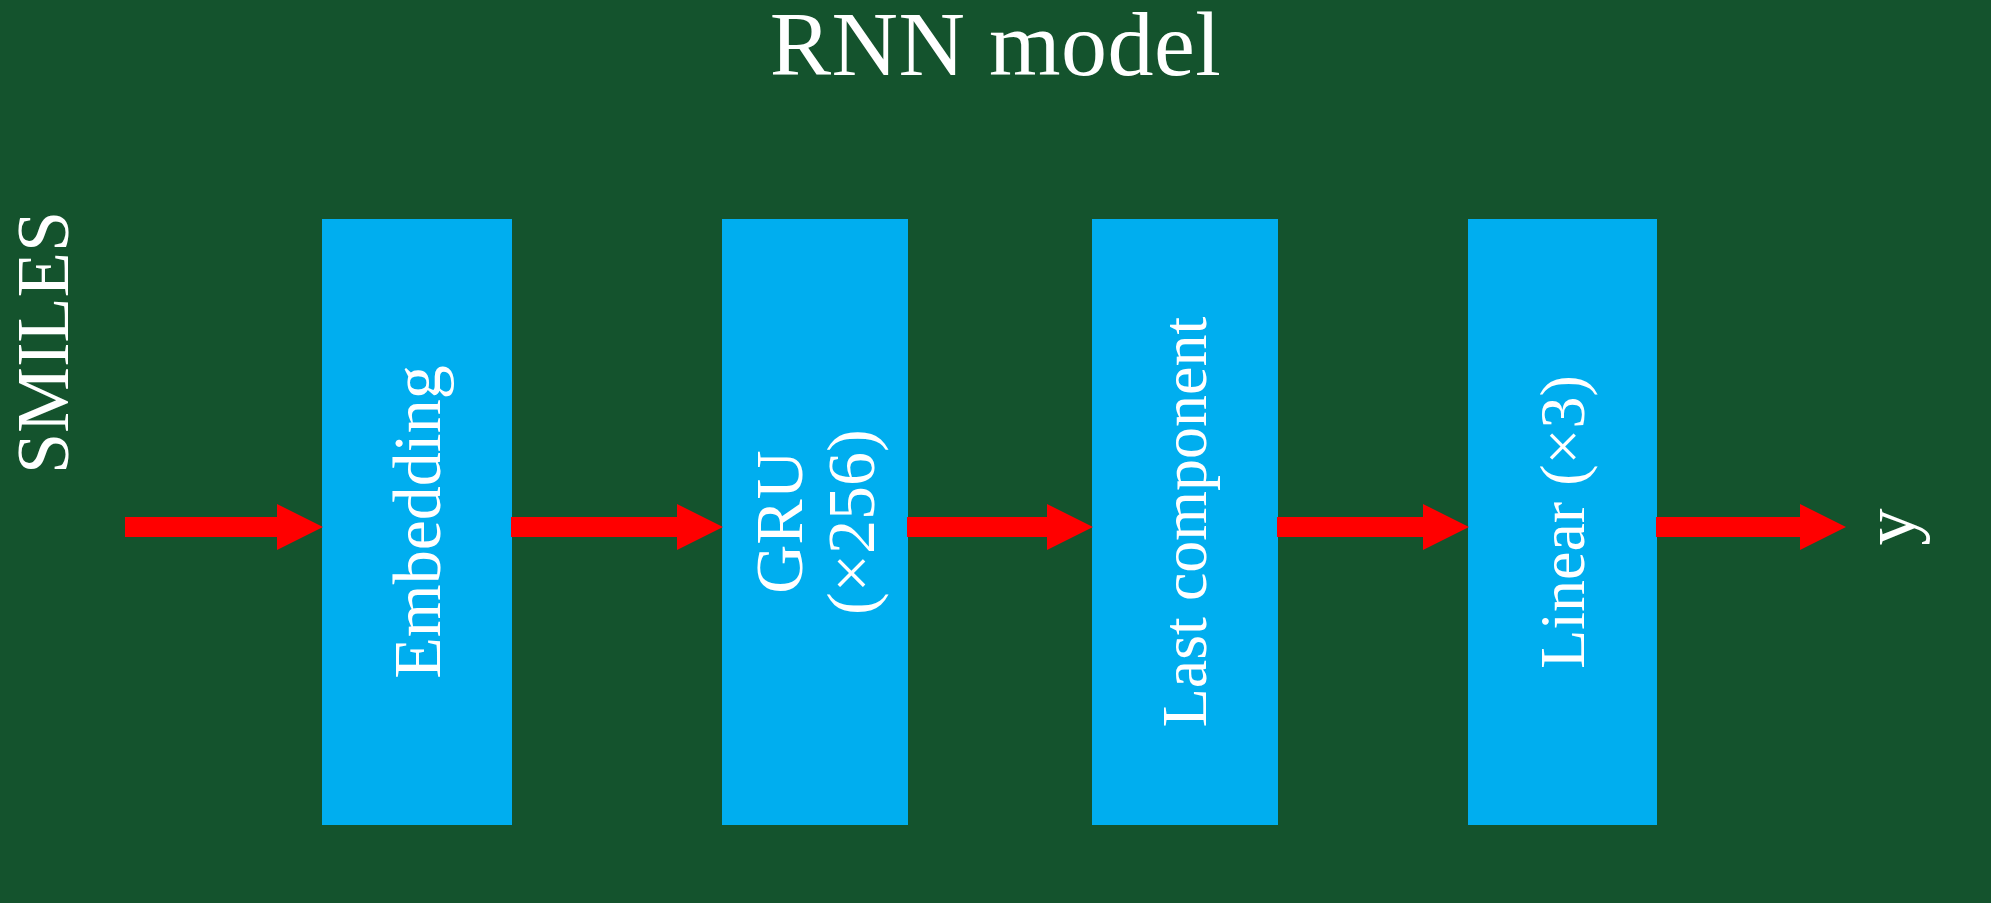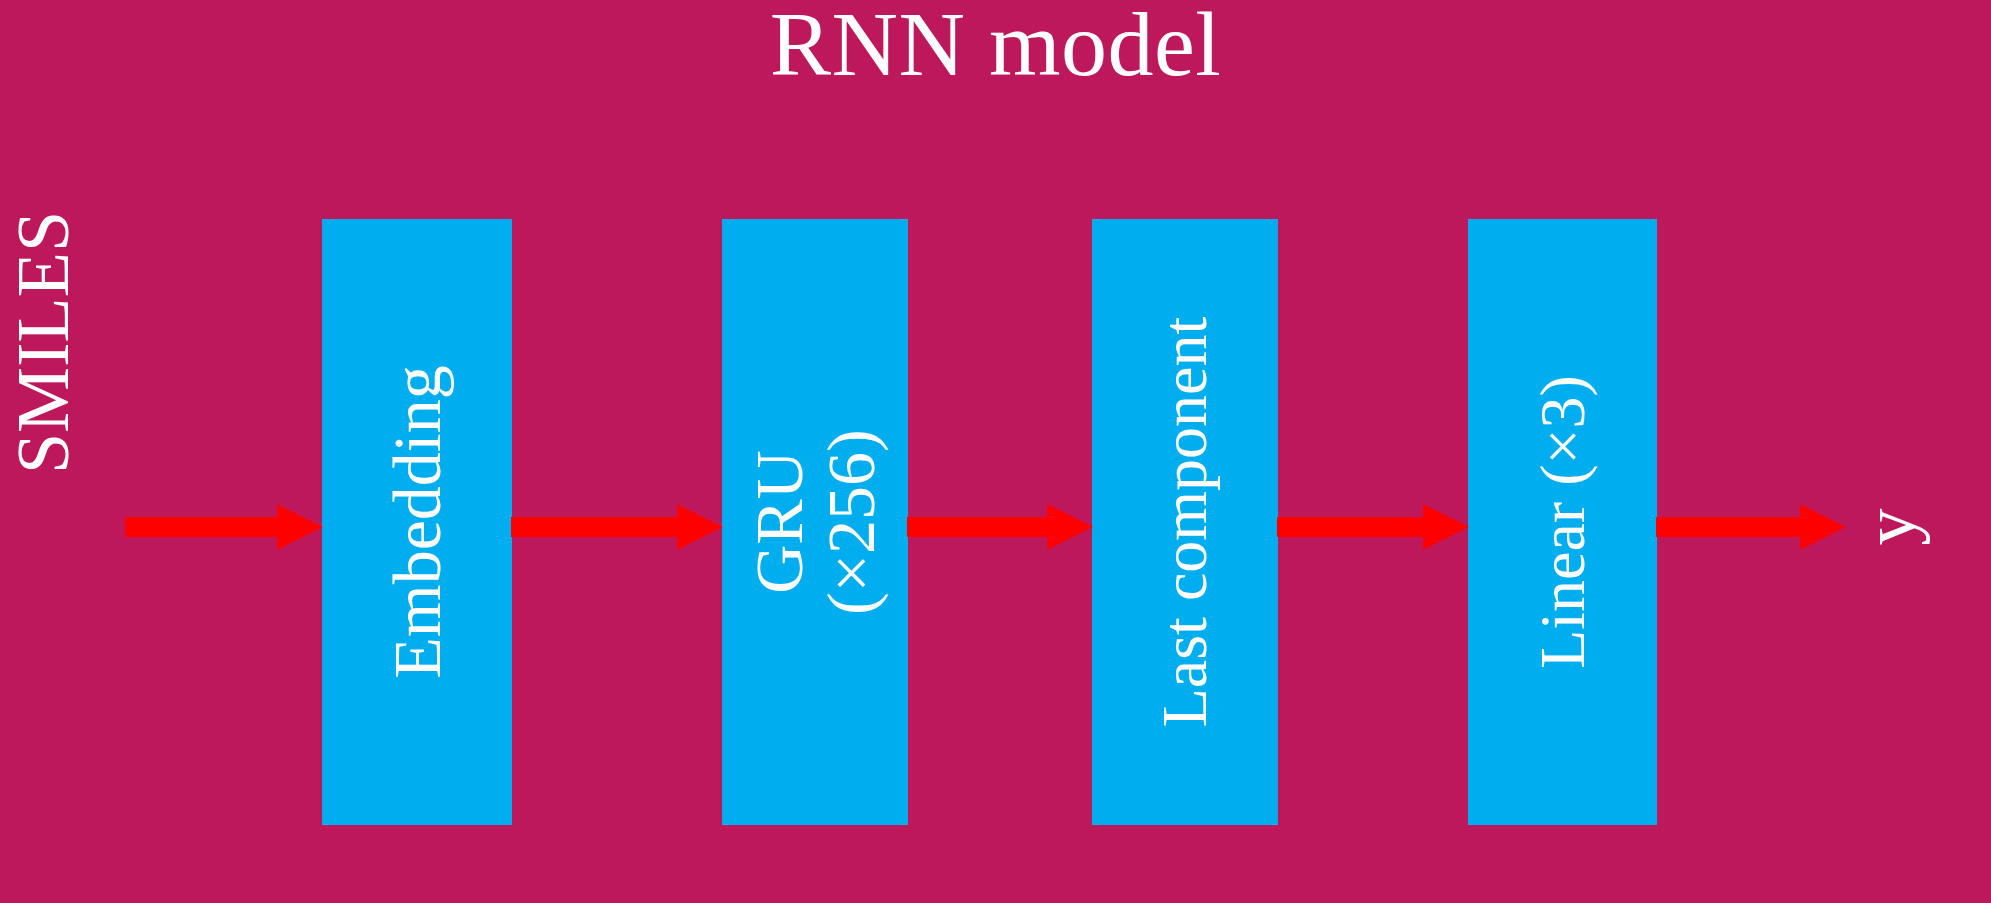--- a/index.html
+++ b/index.html
@@ -9,21 +9,21 @@
     background: #000000;
   }
   body {
     font-family: "Liberation Serif", "DejaVu Serif", serif;
   }
 
   #canvas {
     position: relative;
     width: 1991px;
     height: 903px;
-    background: #be185d;
+    background: #14532d;
     overflow: hidden;
   }
 
   
   .title {
     position: absolute;
     left: 0;
     top: -4px;
     width: 1991px;
     text-align: center;

